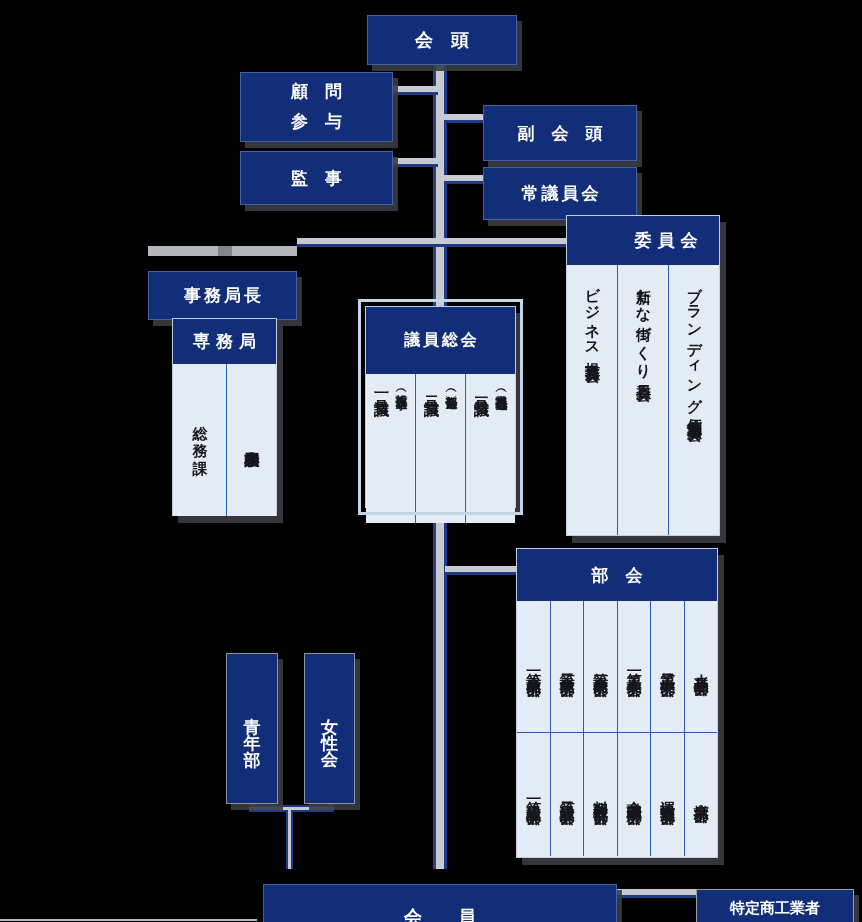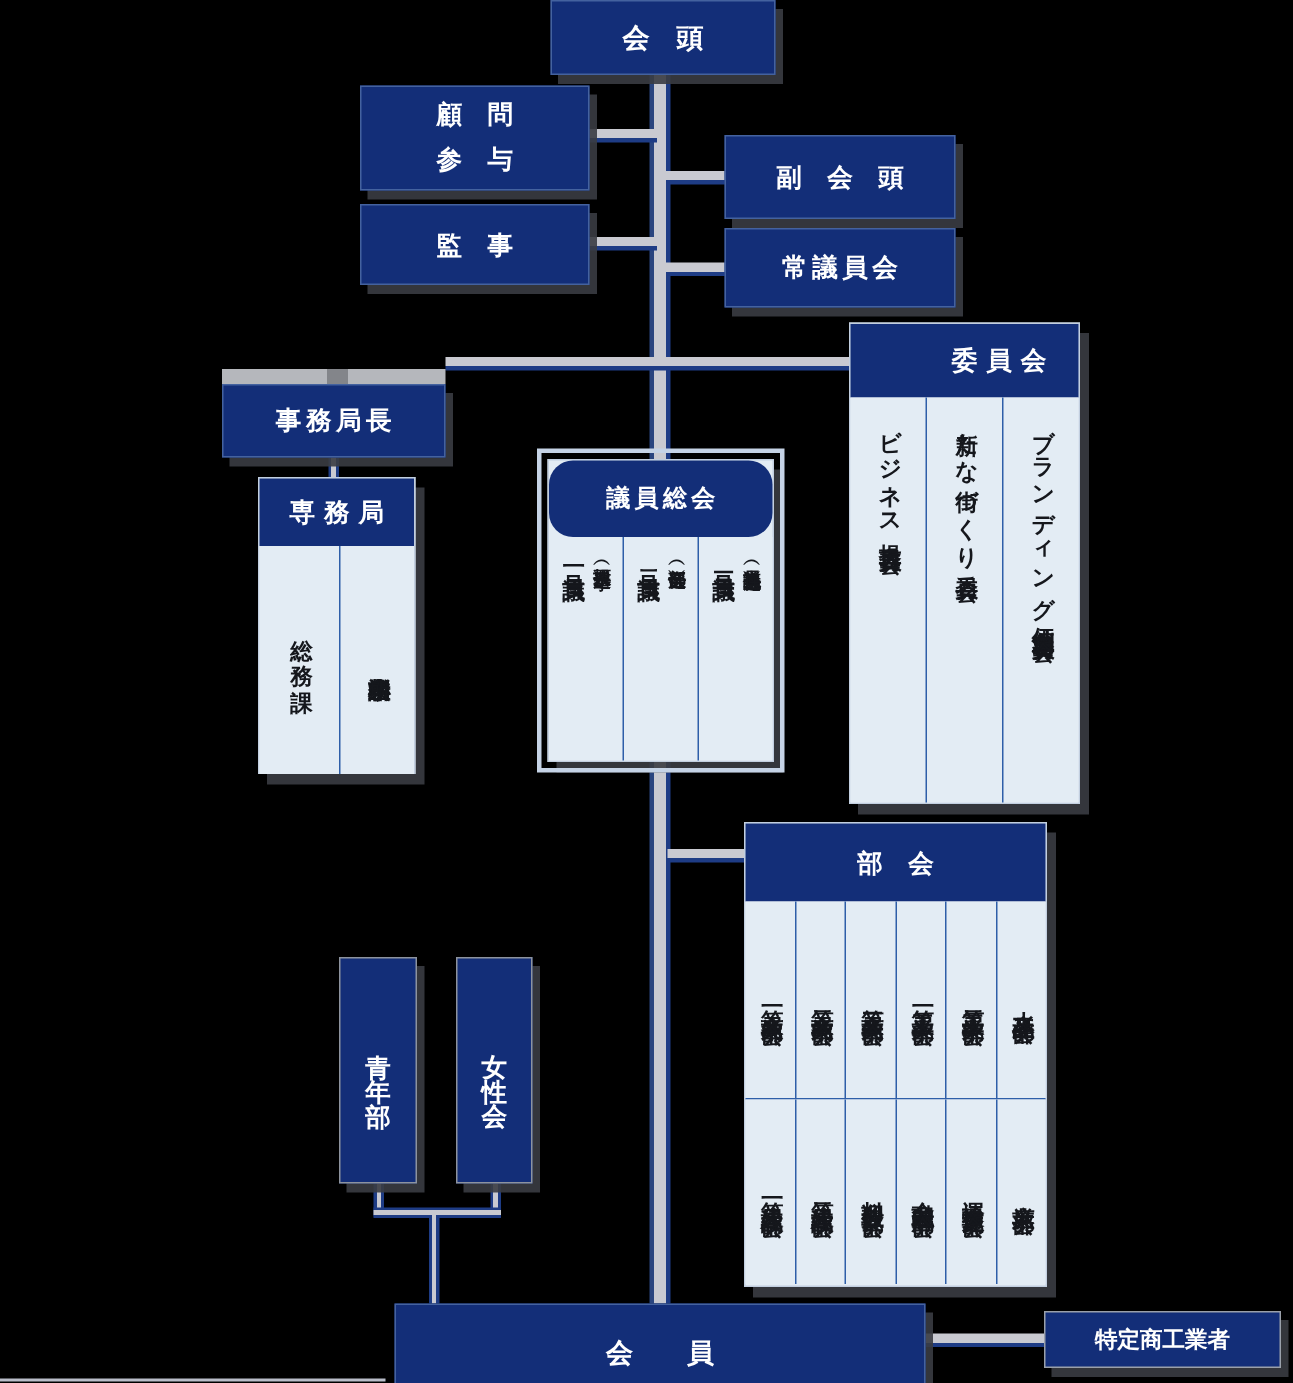--- a/index.html
+++ b/index.html
@@ -22,21 +22,21 @@
   .hline{background:linear-gradient(to bottom,var(--silver) 0 6px,var(--cnavy) 6px 9px);}
   .vstub{background:linear-gradient(to right,var(--cnavy) 0 2px,var(--silver) 2px 5px,var(--cnavy) 5px 7px);}
   .hstub{background:linear-gradient(to bottom,var(--cnavy) 0 2px,var(--silver) 2px 5px,var(--cnavy) 5px 7px);}
   .band{background:#b5b7bc;}
   .notch{position:absolute;left:70px;top:0;width:14px;height:100%;background:#83858a;}
   
   .nbox{
     position:absolute;background:var(--navy);border:1px solid var(--navy-border);
     box-shadow:5px 6px 0 rgba(58,60,66,.9);
     color:#fff;display:flex;align-items:center;justify-content:center;
-    font-size:17px;text-align:center;box-sizing:border-box;
+    font-size:17px;text-align:center;box-sizing:border-box;margin-top:15px;
   }
   .fz18{font-size:18px;}
   .fz15{font-size:15px;}
   .ls1{letter-spacing:.18em;text-indent:.18em;}
   .two-line{flex-direction:column;line-height:1.75;}
   
   .panel{
     position:absolute;background:var(--cell);border:1px solid #c2cfe0;
     box-shadow:6px 7px 0 rgba(58,60,66,.9);box-sizing:border-box;
   }
@@ -122,21 +122,21 @@
       <div class="cell cell-mid" style="flex:0 0 53px;">
         <span class="vtext sec-cell vls-wide">総務課</span>
       </div>
       <div class="cell cell-mid">
         <span class="vtext sec-cell">中小企業相談所</span>
       </div>
     </div>
   </div>
 
   <div class="panel outline-frame" style="left:365px;top:306px;width:151px;height:202px;">
-    <div class="panel-hd ls1" style="height:51px;font-size:16px;border-radius:16px;">
+    <div class="panel-hd ls1" style="height:67px;font-size:16px;">
       <span>議員総会</span>
     </div>
     <div class="cells" style="height:149px;">
       <div class="cell cell-top">
         <div class="vtext asm-col">
           <span class="note">（投票選挙）</span>
           <span class="lbl">一号議員</span>
         </div>
       </div>
       <div class="cell cell-top">
@@ -164,21 +164,21 @@
       </div>
       <div class="cell cell-top">
         <span class="vtext com-col">新たな街づくり委員会</span>
       </div>
       <div class="cell cell-top">
         <span class="vtext com-col">ブランディング価値創出委員会</span>
       </div>
     </div>
   </div>
 
-  <div class="panel" style="left:496px;top:548px;width:202px;height:310px;">
+  <div class="panel" style="left:516px;top:548px;width:202px;height:310px;">
     <div class="panel-hd" style="height:52px;">
       <span>部　会</span>
     </div>
     <div class="cells" style="height:131px;">
       <div class="cell cell-mid">
           <span class="vtext bk-cell">第一商業部会</span>
         </div>
       <div class="cell cell-mid">
           <span class="vtext bk-cell">第二商業部会</span>
         </div>

